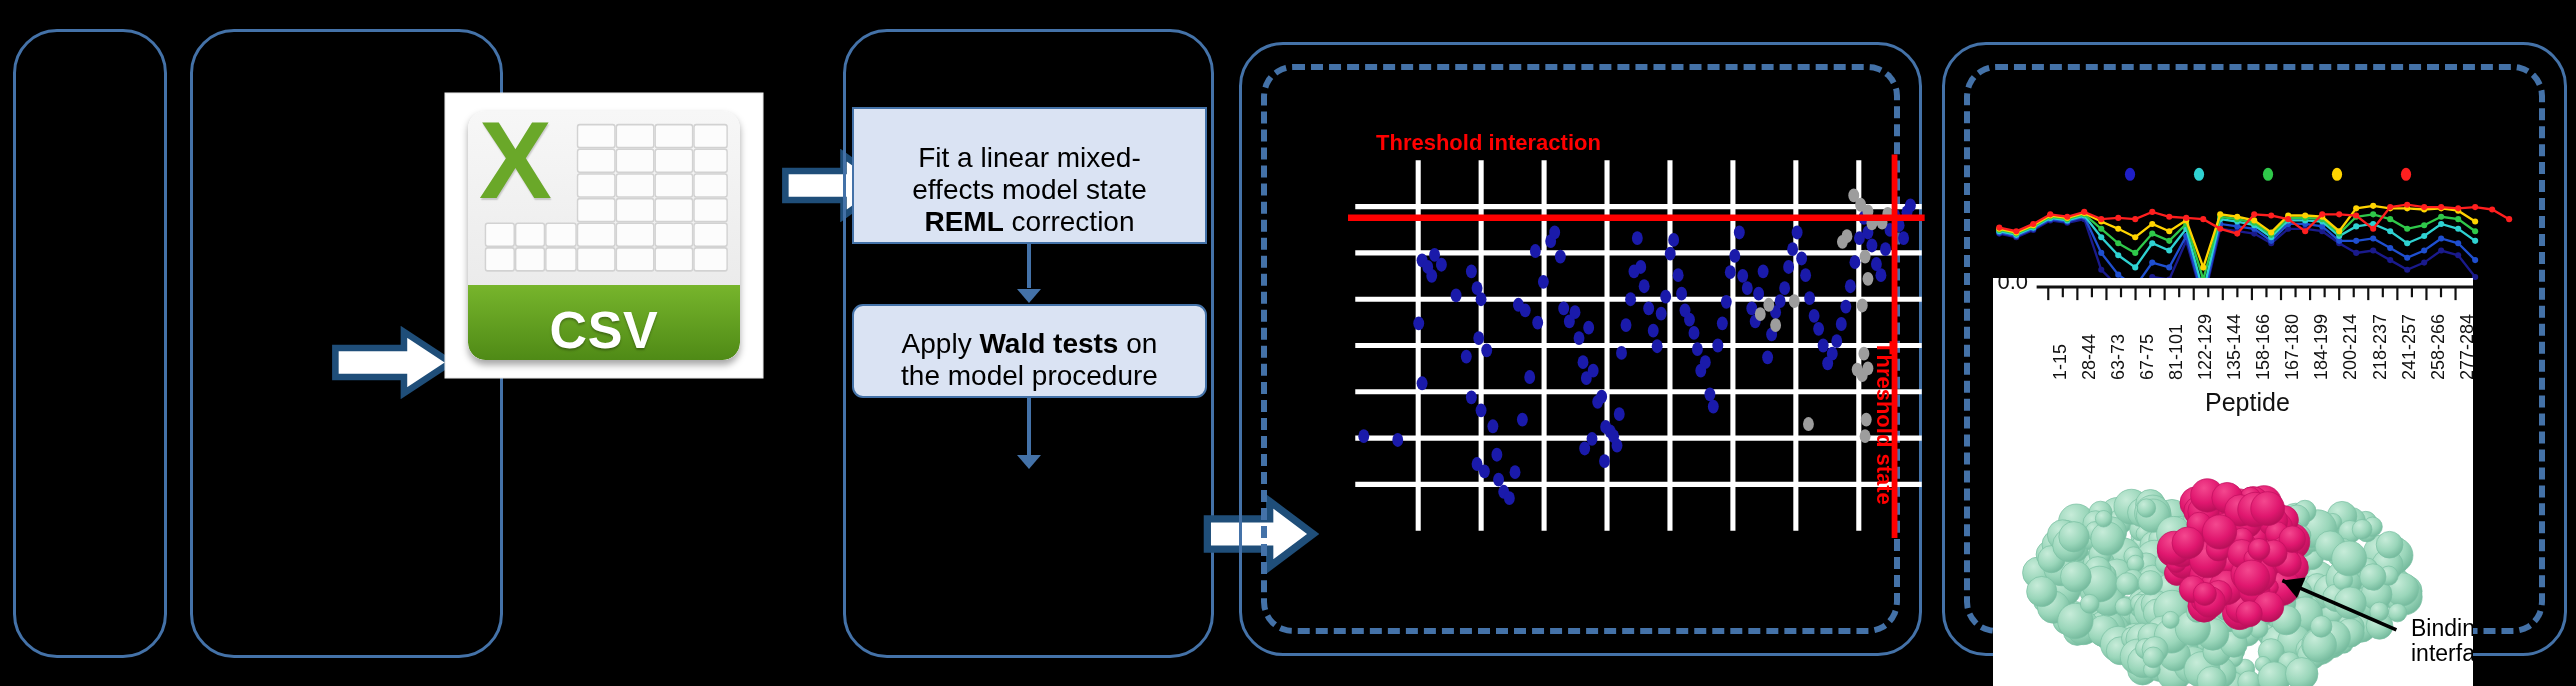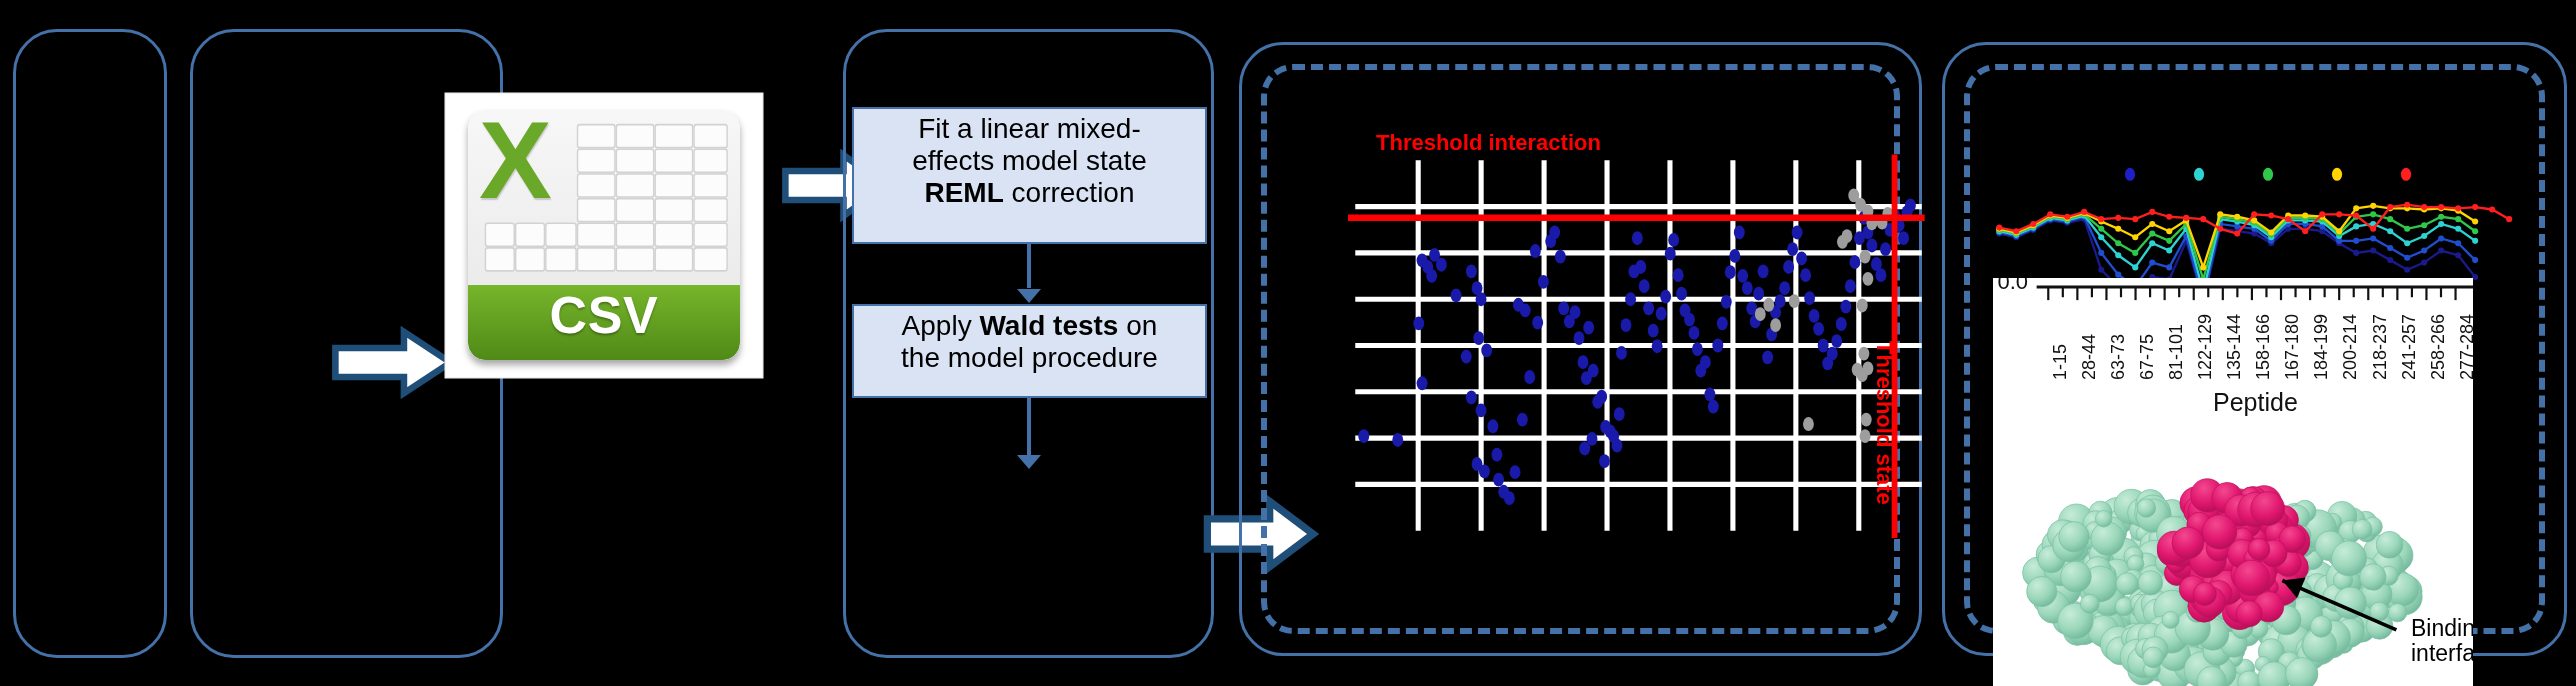--- a/index.html
+++ b/index.html
@@ -12,37 +12,37 @@
     content:"";position:absolute;left:19px;top:19px;right:19px;bottom:19px;
     border:6.5px dashed #4472a8;border-radius:32px;box-sizing:border-box;pointer-events:none;
   }
 
   
   .arrow{position:absolute;}
   .arrow svg{display:block;}
 
   
   .procbox{position:absolute;background:#dae3f3;border:2.2px solid #4472a8;box-sizing:border-box;
-           display:flex;align-items:flex-start;justify-content:center;text-align:center;
+           display:flex;align-items:flex-end;justify-content:center;text-align:center;
            color:#000;font-size:28px;line-height:1.14;padding:4.4px 7.3px;}
   .procbox b{font-weight:bold;}
   .connector{position:absolute;background:#4472a8;width:4.4px;}
   .connector-head{position:absolute;width:0;height:0;border-left:12.4px solid transparent;
                   border-right:12.4px solid transparent;border-top:14.5px solid #4472a8;}
 
   
   .csvicon{position:absolute;background:#fff;box-shadow:0 0 0 1.5px #f2f2f2;}
   .csvicon .body{position:absolute;left:7%;top:6%;width:86%;height:88%;
      border-radius:17.4px;background:linear-gradient(#f7f7f7,#e6e6e6);overflow:hidden;
      box-shadow:0 4.4px 7.3px rgba(0,0,0,.35);}
   .csvicon .grid{position:absolute;left:6%;top:5%;width:90%;height:66%;}
   .csvicon .xmark{position:absolute;left:4%;top:-2%;font-size:109px;font-weight:bold;color:#6aa829;
      font-family:"Liberation Sans",sans-serif;line-height:1;z-index:3;text-shadow:0.7px 1.5px 1.5px rgba(0,0,0,.18);}
   .csvicon .band{position:absolute;left:0;bottom:0;width:100%;height:30%;
-     background:linear-gradient(#77b52c,#4f8a16);display:flex;align-items:flex-start;justify-content:center;
+     background:linear-gradient(#77b52c,#4f8a16);display:flex;align-items:flex-end;justify-content:center;
      border-bottom-left-radius:17.4px;border-bottom-right-radius:17.4px;}
   .csvicon .band span{color:#fff;font-weight:bold;font-size:52px;letter-spacing:0.7px;
      text-shadow:0 1.5px 2.2px rgba(0,0,0,.3);}
 
   
   .scatterwrap{position:absolute;}
   .scatter-title{position:absolute;color:#ff0000;font-size:22px;font-weight:bold;white-space:nowrap;}
   .scatter-vtitle{position:absolute;color:#ff0000;font-size:22px;font-weight:bold;white-space:nowrap;
                   transform:rotate(90deg);transform-origin:left top;}
 
@@ -131,21 +131,21 @@
     <div>
       <span>Fit a linear mixed-</span><br>
       <span>effects model state</span><br>
       <b>REML</b><span> correction</span>
     </div>
   </div>
 
   <div class="connector" style="left:1027px;top:243px;height:45px;"></div>
   <div class="connector-head" style="left:1017px;top:289px;"></div>
 
-  <div class="procbox" style="left:852px;top:304px;width:355px;height:94px;">
+  <div class="procbox" style="left:852px;top:304px;width:355px;height:94px;border-radius:11px;">
     <div>
       <span>Apply </span><b>Wald tests</b><span> on</span><br>
       <span>the model procedure</span>
     </div>
   </div>
 
   <div class="connector" style="left:1027px;top:398px;height:57px;"></div>
   <div class="connector-head" style="left:1017px;top:455px;"></div>
 
 
@@ -575,21 +575,21 @@
         <div class="tick" style="left: 260px; top: 102px;">158-166</div>
         <div class="tick" style="left: 289px; top: 102px;">167-180</div>
         <div class="tick" style="left: 318px; top: 102px;">184-199</div>
         <div class="tick" style="left: 347px; top: 102px;">200-214</div>
         <div class="tick" style="left: 377px; top: 102px;">218-237</div>
         <div class="tick" style="left: 406px; top: 102px;">241-257</div>
         <div class="tick" style="left: 435px; top: 102px;">258-266</div>
         <div class="tick" style="left: 464px; top: 102px;">277-284</div>
       </div>
 
-    <div class="axis-caption" style="left:220px;top:110px;">Peptide</div>
+    <div class="axis-caption" style="left:212px;top:110px;">Peptide</div>
 
     <svg width="480" height="305" viewBox="0 0 660 420" style="position:absolute;left:0;top:134px;">
       <defs>
         <radialGradient id="gGreen" cx="35%" cy="30%" r="75%">
           <stop offset="0%" stop-color="#c7ecd9"></stop>
             <stop offset="60%" stop-color="#9ad6ba"></stop>
           <stop offset="100%" stop-color="#72b89b"></stop>
         </radialGradient>
         <radialGradient id="gPink" cx="40%" cy="28%" r="75%">
           <stop offset="0%" stop-color="#f4488f"></stop>

